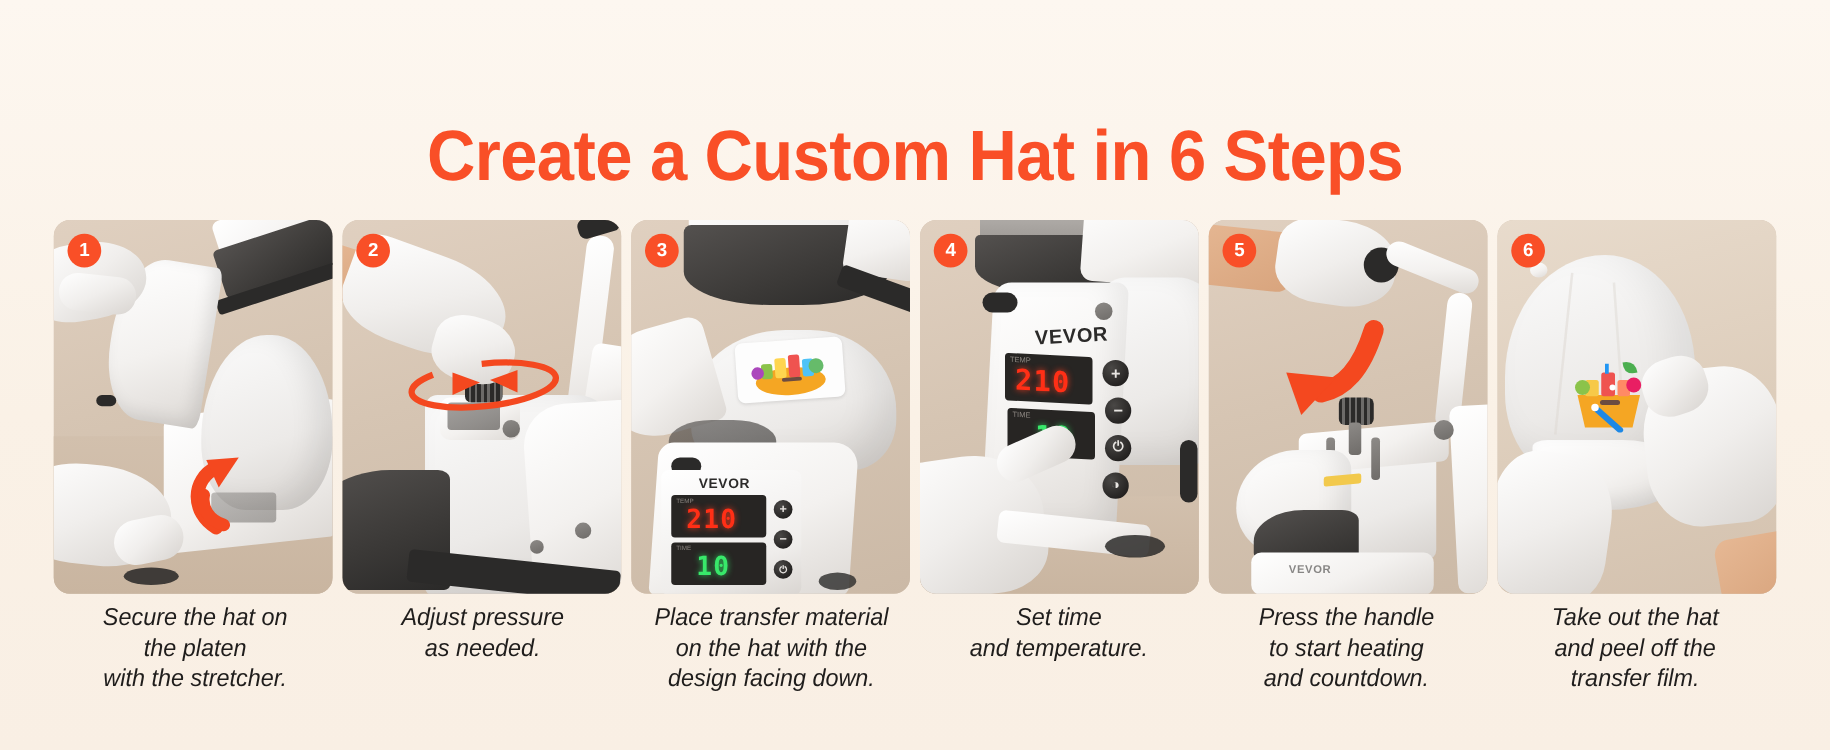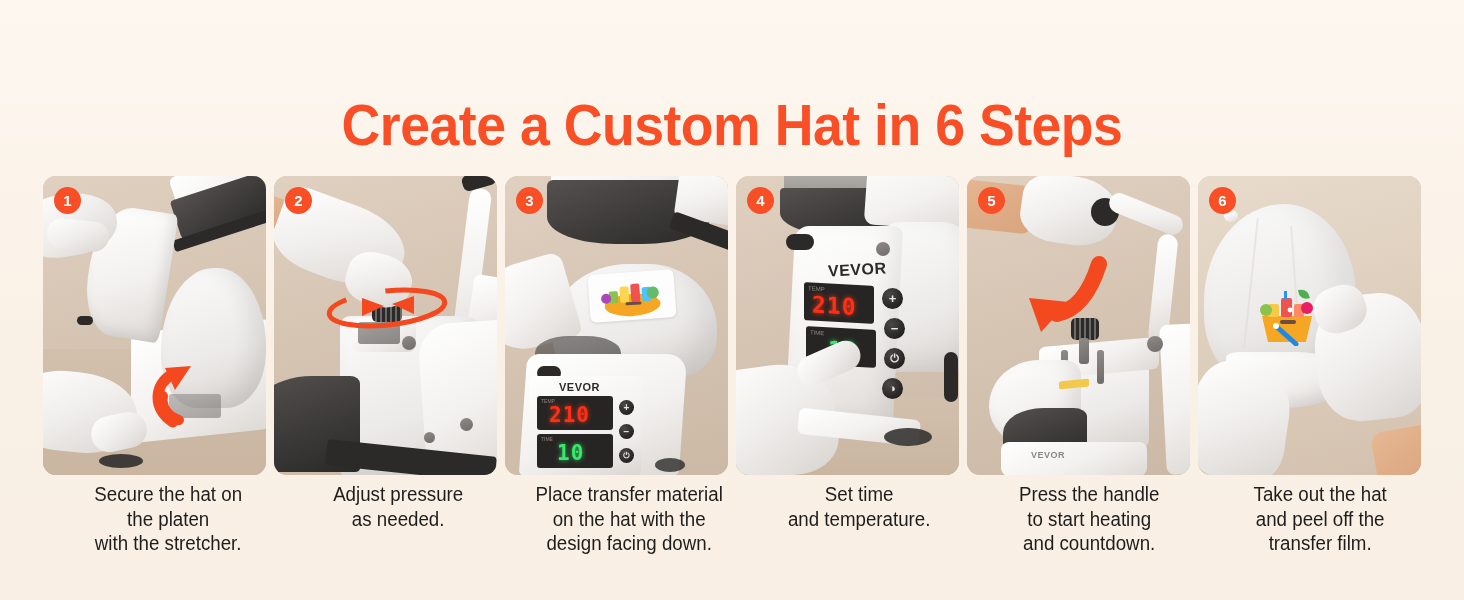--- a/index.html
+++ b/index.html
@@ -152,24 +152,25 @@
     line-height: 1;
   }
 
   
   .sticker { position: absolute; overflow: visible; }
 
   
   .captions {
     position: absolute;
     top: 482px;
-    left: 55px;
+    left: 43px;
     width: 1378px;
     display: flex;
     gap: 4px;
+    font-style: italic;
   }
   .caption {
     flex: 1 1 0;
     text-align: center;
     font-size: 19.5px;
     line-height: 24.5px;
     color: #1f1d1c;
     font-family: "Liberation Sans", sans-serif;
     transform: scaleX(0.96);
     white-space: pre-line;

